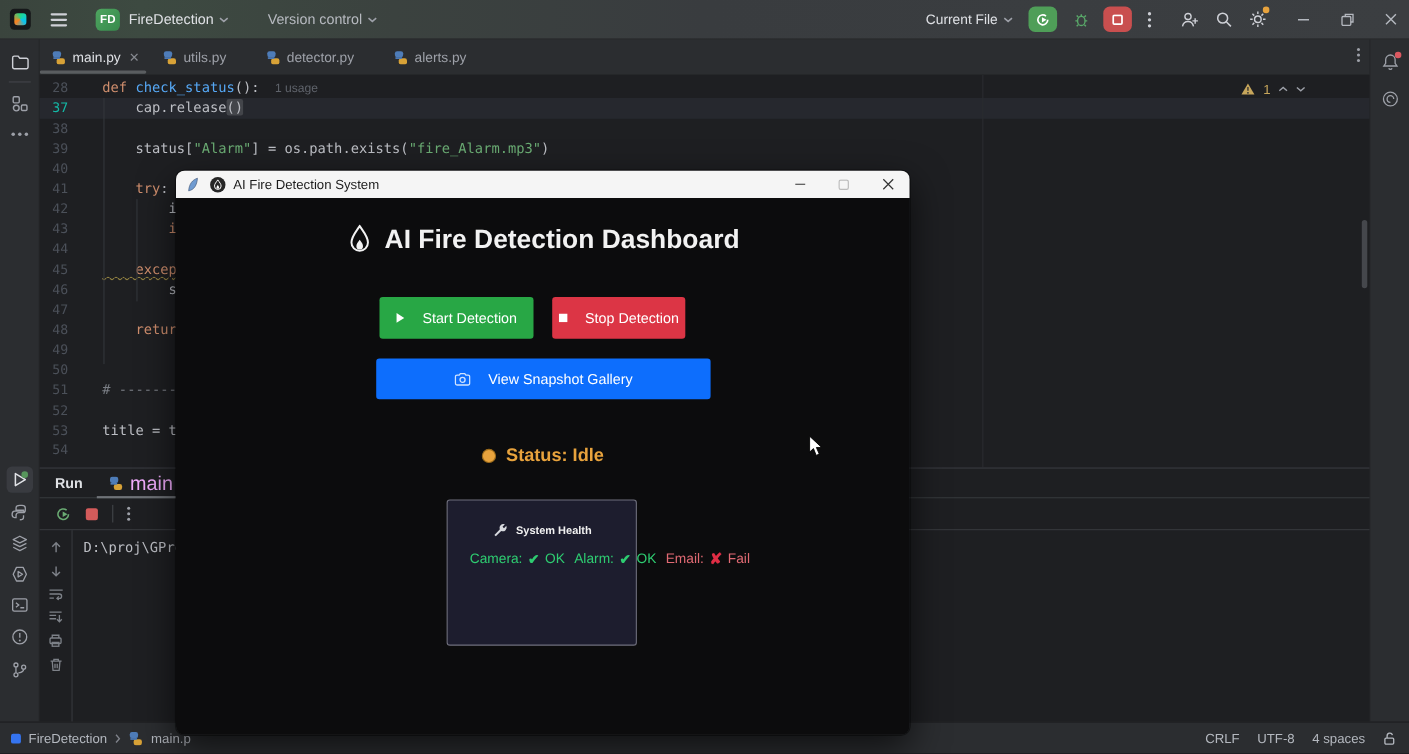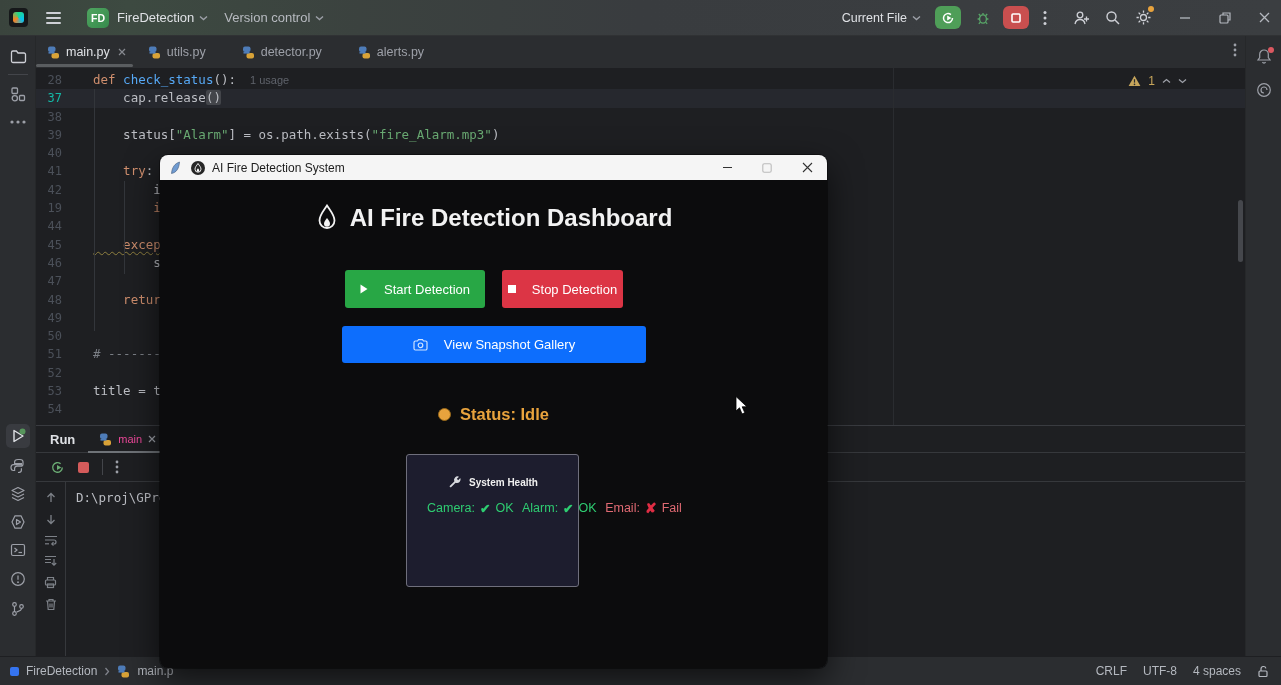--- a/index.html
+++ b/index.html
@@ -15,21 +15,21 @@
   .logo{width:19px;height:19px;border-radius:4px;margin-left:9px;background:#16181a;
     display:flex;align-items:center;justify-content:center;}
   .logo i{display:block;width:11px;height:11px;border-radius:3px;
     background:conic-gradient(#21d789,#07c3f2,#fc801d,#21d789);}
   .hamburger{margin-left:18px;display:flex;flex-direction:column;gap:3px;}
   .hamburger i{display:block;width:15px;height:2px;background:#ced0d6;border-radius:1px;}
   .fd-badge{width:22px;height:20px;border-radius:5px;margin-left:26px;
     background:linear-gradient(135deg,#4fa560,#368a4c);color:#fff;font-size:10.5px;font-weight:bold;
     display:flex;align-items:center;justify-content:center;}
   .tb-text{color:#dfe1e5;font-size:13px;margin-left:8px;}
-  .tb-text.dim{color:#b7bac0;margin-left:16px;}
+  .tb-text.dim{color:#b7bac0;margin-left:35px;}
   .chev{margin-left:5px;}
   .tb-right{margin-left:auto;display:flex;align-items:center;}
   .tb-btn{display:flex;align-items:center;justify-content:center;}
   .runbtn{width:26px;height:23px;border-radius:6px;background:#4f9e58;margin-left:14px;}
   .stopbtn{width:26px;height:23px;border-radius:6px;background:#c94f4f;margin-left:12px;}
   .icon-gap{margin-left:14px;}
   .wide-gap{margin-left:26px;}
   .dot-badge{position:relative;}
   .dot-badge .dot{position:absolute;right:-2px;top:-3px;width:6px;height:6px;border-radius:50%;}
 
@@ -65,21 +65,21 @@
   .tk-hint{color:#5f636b;font-size:11px;margin-left:14px;font-family:"Liberation Sans",sans-serif;}
   .guide{width:1px;background:#33363b;}
   .margin-guide{left:893px;top:68px;width:1px;height:357px;background:#2a2c30;}
   .inspect{right:58px;top:6px;display:flex;align-items:center;gap:7px;color:#c7a65b;font-size:12px;}
   .ed-scroll{right:2px;top:132px;width:5px;height:62px;border-radius:3px;background:#45474c;}
 
   
   .runpanel{left:36px;top:425px;width:1209px;height:231px;background:#1e1f22;border-top:1px solid #393b40;}
   .rp-header{left:0;top:0;width:100%;height:27px;border-bottom:1px solid #36383c;display:flex;align-items:center;}
   .rp-title{margin-left:14px;font-size:13px;font-weight:bold;color:#dfe1e5;}
-  .rp-tab{margin-left:24px;display:flex;align-items:center;gap:6px;font-size:11px;color:#ec4899;}
+  .rp-tab{margin-left:24px;display:flex;align-items:center;gap:6px;font-size:18px;color:#f0abfc;}
   .rp-underline{left:52px;top:25px;width:76px;height:2px;background:#6f7378;}
   .rp-toolbar{left:0;top:27px;width:100%;height:29px;border-bottom:1px solid #36383c;display:flex;align-items:center;gap:12px;padding-left:14px;}
   .rp-divider{width:1px;height:16px;background:#43454a;}
   .rp-gutter{left:0;top:56px;width:30px;height:175px;border-right:1px solid #36383c;
     display:flex;flex-direction:column;align-items:center;gap:9px;padding-top:10px;}
   .rp-console{left:40px;top:64px;font-family:"DejaVu Sans Mono",monospace;font-size:12.5px;color:#bcbec4;white-space:pre;}
 
   
   .statusbar{left:0;top:656px;width:1281px;height:29px;background:#2b2d30;border-top:1px solid #1e1f22;
     display:flex;align-items:center;font-size:12px;color:#b4b8bf;}
@@ -369,21 +369,21 @@
         </div>
         <div class="code-line">
           <span class="gutter-num">41</span>
           <span class="code-text"><span class="tk-kw">    try</span><span class="tk-pl">:</span></span>
         </div>
         <div class="code-line">
           <span class="gutter-num">42</span>
           <span class="code-text"><span class="tk-pl">        im</span></span>
         </div>
         <div class="code-line">
-          <span class="gutter-num">19</span>
+          <span class="gutter-num">43</span>
           <span class="code-text"><span class="tk-kw">        if</span></span>
         </div>
         <div class="code-line">
           <span class="gutter-num">44</span>
           <span class="code-text"></span>
         </div>
         <div class="code-line">
           <span class="gutter-num">45</span>
           <span class="code-text"><span class="tk-kwu">    except</span></span>
         </div>

